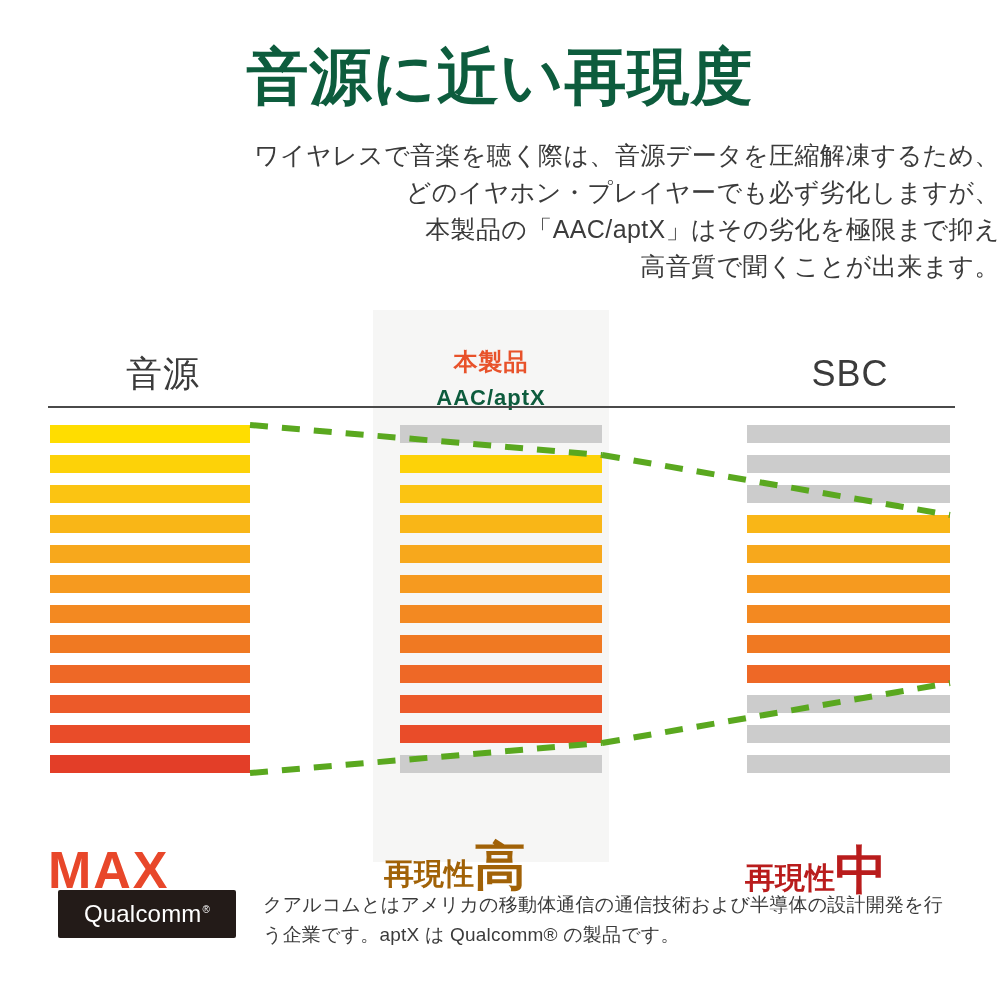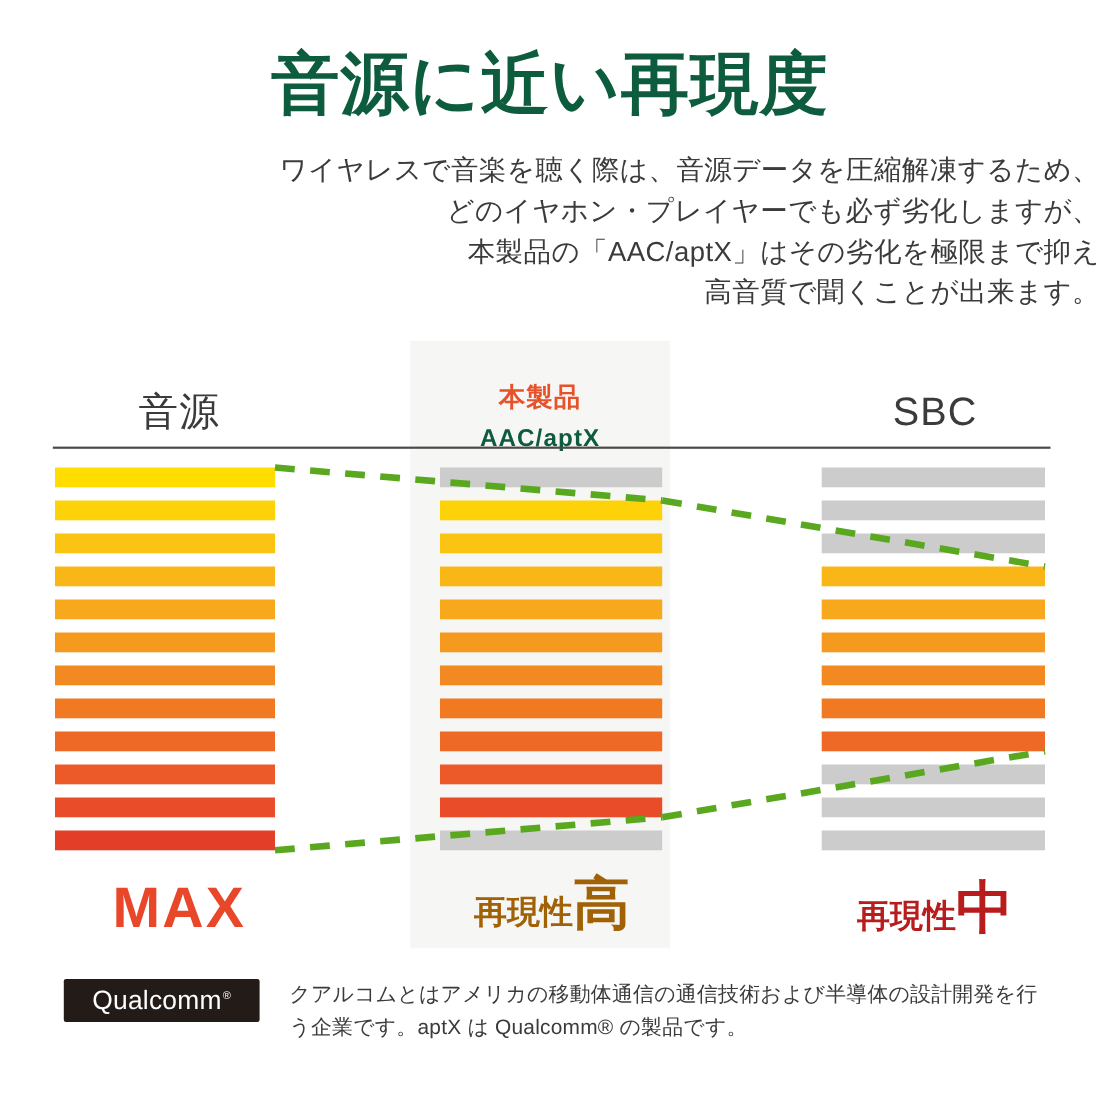--- a/index.html
+++ b/index.html
@@ -121,23 +121,23 @@
     left: 0;
     top: 0;
     width: 1000px;
     height: 1000px;
     pointer-events: none;
   }
 
   
   .verdict {
     position: absolute;
-    text-align: center;
     white-space: nowrap;
     line-height: 1;
+    margin-top: 44px;
   }
   .verdict .small {
     font-size: 30px;
     font-weight: bold;
     letter-spacing: 0px;
     vertical-align: baseline;
   }
   .verdict .big {
     font-size: 52px;
     font-weight: bold;
@@ -151,21 +151,21 @@
   #verdict-1 { left: 48px;  top: 800px; width: 230px; color: #e8472a; }
   #verdict-2 { left: 384px; top: 796px; width: 236px; color: #a16207; }
   #verdict-3 { left: 745px; top: 800px; width: 210px; color: #b91c1c; }
 
   
   .qc-logo {
     position: absolute;
     left: 58px;
     top: 890px;
     width: 178px;
-    height: 39px;
+    height: 48px;
     background: #231b18;
     border-radius: 2px;
     display: flex;
     align-items: center;
     justify-content: center;
   }
   .qc-logo .wordmark {
     color: #ffffff;
     font-size: 24px;
     letter-spacing: 0.2px;

